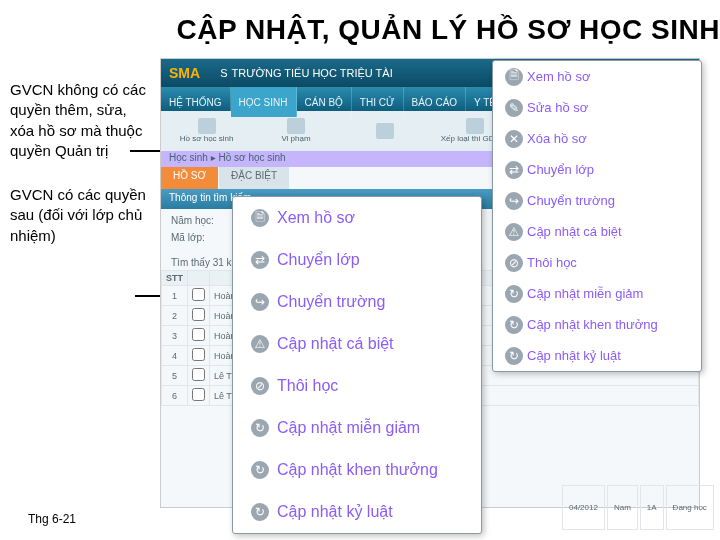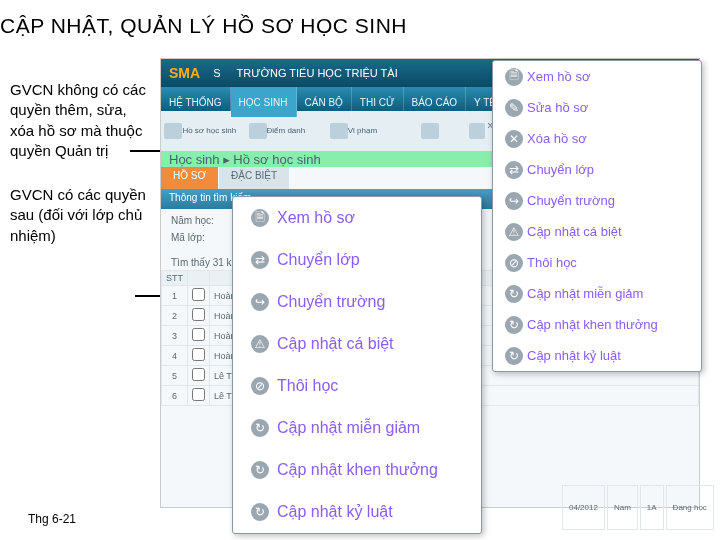--- a/index.html
+++ b/index.html
@@ -1,45 +1,45 @@
 <!DOCTYPE html>
 <html><head>
 <meta charset="utf-8">
 <style>
 *{margin:0;padding:0;box-sizing:border-box;font-family:Arial,sans-serif}
 body{width:720px;height:540px;background:#fff;position:relative;overflow:hidden}
-.title{text-align:left;font-size:21px;font-weight:normal;padding:14px 0 10px;letter-spacing:0.5px}
+.title{text-align:right;font-size:28px;font-weight:bold;padding:14px 0 10px;letter-spacing:0.5px}
 .left-col{position:absolute;left:10px;top:80px;width:140px}
 .note{font-size:15px;line-height:1.35;margin-bottom:24px}
 .arrow1{position:absolute;left:130px;top:150px;width:370px;height:2px;background:#000}
 .arrow1::after{content:"";position:absolute;right:-1px;top:-4px;border-left:10px solid #000;border-top:5px solid transparent;border-bottom:5px solid transparent}
 .arrow2{position:absolute;left:135px;top:295px;width:90px;height:2px;background:#000}
 .arrow2::after{content:"";position:absolute;right:-1px;top:-4px;border-left:10px solid #000;border-top:5px solid transparent;border-bottom:5px solid transparent}
 .footer{position:absolute;left:28px;bottom:14px;font-size:12px;font-weight:normal}
 .app{position:absolute;left:160px;top:58px;width:540px;height:450px;border:1px solid #ccc;background:#f5f8fa;overflow:hidden}
 .app-header{height:28px;background:linear-gradient(#1a6a8a,#0b4a64);display:flex;align-items:center;padding:0 8px;color:#fff;font-size:11px}
-.logo{display:inline-flex;align-items:center;gap:13px}
+.logo{display:inline-flex;align-items:center;gap:20px}
 .logo b{color:#ffb300;font-size:14px}
 .nav{height:24px;background:linear-gradient(#2a8cb0,#0e5d7d);display:flex;font-size:10px;color:#e8f4f9}
 .nav-item{padding:15px 8px;display:flex;align-items:center;border-right:1px solid rgba(255,255,255,0.2);white-space:nowrap}
 .nav-item.active{background:#3ba5cc}
 .toolbar{height:40px;background:#e4eef3;display:flex;gap:2px;padding:2px;font-size:8px;color:#4a6270}
-.tool{flex:1;display:flex;flex-direction:row;align-items:center;justify-content:center;text-align:center;line-height:1.1}
+.tool{flex:1;display:flex;flex-direction:column;align-items:center;justify-content:center;text-align:center;line-height:1.1}
 .tool-ic{width:18px;height:16px;background:#bcd0dc;border-radius:2px;margin-bottom:1px}
-.crumb{height:16px;background:#86efac;font-size:13px;color:#4a6270;padding:1px 8px}
+.crumb{height:16px;background:#c4b5fd;font-size:10px;color:#4a6270;padding:1px 8px}
 .tabs{height:22px;display:flex;font-size:10px}
 .tab{padding:3px 12px;background:#d8e4ea;color:#5a6a72;margin-right:1px}
 .tab.active{background:#f28c3a;color:#fff;font-weight:normal}
 .panel-h{height:20px;background:linear-gradient(#4a9cc4,#2a7ca0);color:#fff;font-size:10px;padding:3px 8px;display:flex;justify-content:space-between}
 .form{padding:6px 10px;font-size:10px;color:#5a6a72}
 .form-row{margin-bottom:6px}
 .count{font-size:10px;color:#5a6a72;padding:2px 10px}
 .tbl{width:100%;font-size:9px;border-collapse:collapse}
 .tbl td,.tbl th{border:1px solid #e0e6ea;padding:2px 4px;text-align:left;color:#5a6a72}
-.tbl th{background:#eaf1f5;font-weight:normal}
+.tbl th{background:#eaf1f5;font-weight:bold}
 .tbl td:first-child{text-align:center;width:20px}
 .tbl .cb{width:18px;text-align:center}
 .menu{position:absolute;background:#fff;border:1px solid #8a9aa5;border-radius:3px;box-shadow:2px 2px 6px rgba(0,0,0,0.25);overflow:hidden}
 .menu-r{display:flex;align-items:center}
 .menu-ic{display:flex;align-items:center;justify-content:center;color:#8a98a2}
 .menu-lbl{color:#8b5cf6;flex:1}
 .menuA{left:492px;top:60px;width:210px}
 .menuA .menu-r{height:31px;font-size:13px;padding:0 8px}
 .menuA .menu-ic{width:26px;font-size:16px}
 .menuB{left:232px;top:196px;width:250px}
@@ -61,39 +61,35 @@
 <div class="arrow1"></div>
 <div class="arrow2"></div>
 <div class="footer">Thg 6-21</div>
 
 <div class="app">
   <div class="app-header">
     <span class="logo">
         <b>SMA</b>
         <span>S</span>
       </span>
-    <span style="margin-left:16px">TRƯỜNG TIỂU HỌC TRIỆU TÀI</span>
+    <span style="margin-left:4px">TRƯỜNG TIỂU HỌC TRIỆU TÀI</span>
   </div>
   <div class="nav">
     <div class="nav-item">HỆ THỐNG</div>
     <div class="nav-item active">HỌC SINH</div>
     <div class="nav-item">CÁN BỘ</div>
     <div class="nav-item">THI CỬ</div>
     <div class="nav-item">BÁO CÁO</div>
     <div class="nav-item">Y TẾ</div>
     <div class="nav-item">LIÊN L</div>
   </div>
   <div class="toolbar">
     <div class="tool">
         <div class="tool-ic"></div>
         <span>Hồ sơ học sinh</span>
-      </div>
-    <div class="tool">
-        <div class="tool-ic"></div>
-        <span>Điểm danh</span>
       </div>
     <div class="tool">
         <div class="tool-ic"></div>
         <span>Vi phạm</span>
       </div>
     <div class="tool">
         <div class="tool-ic"></div>
         <span></span>
       </div>
     <div class="tool">

